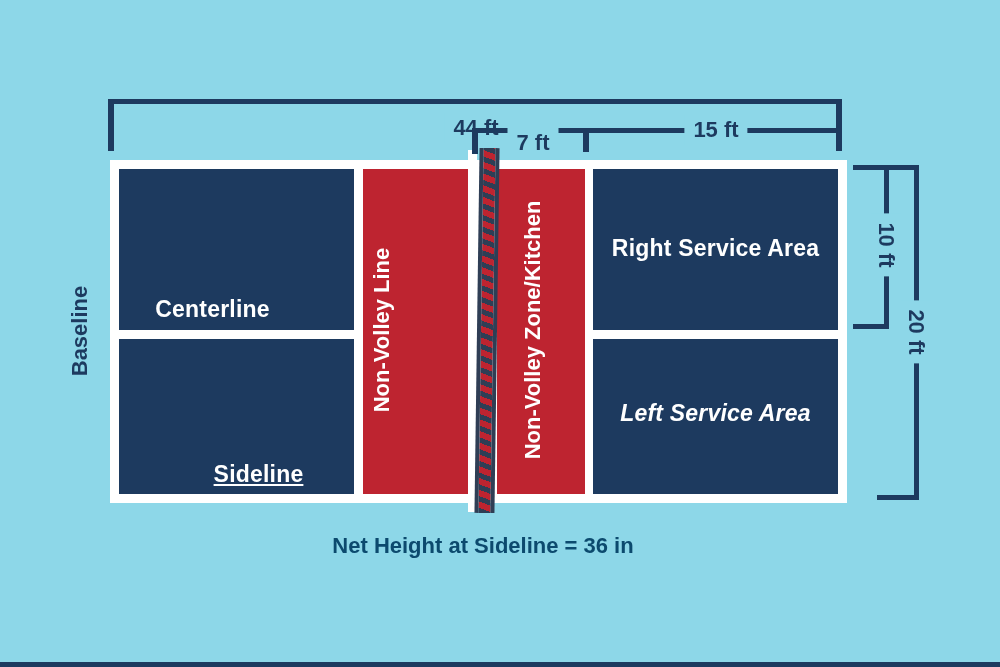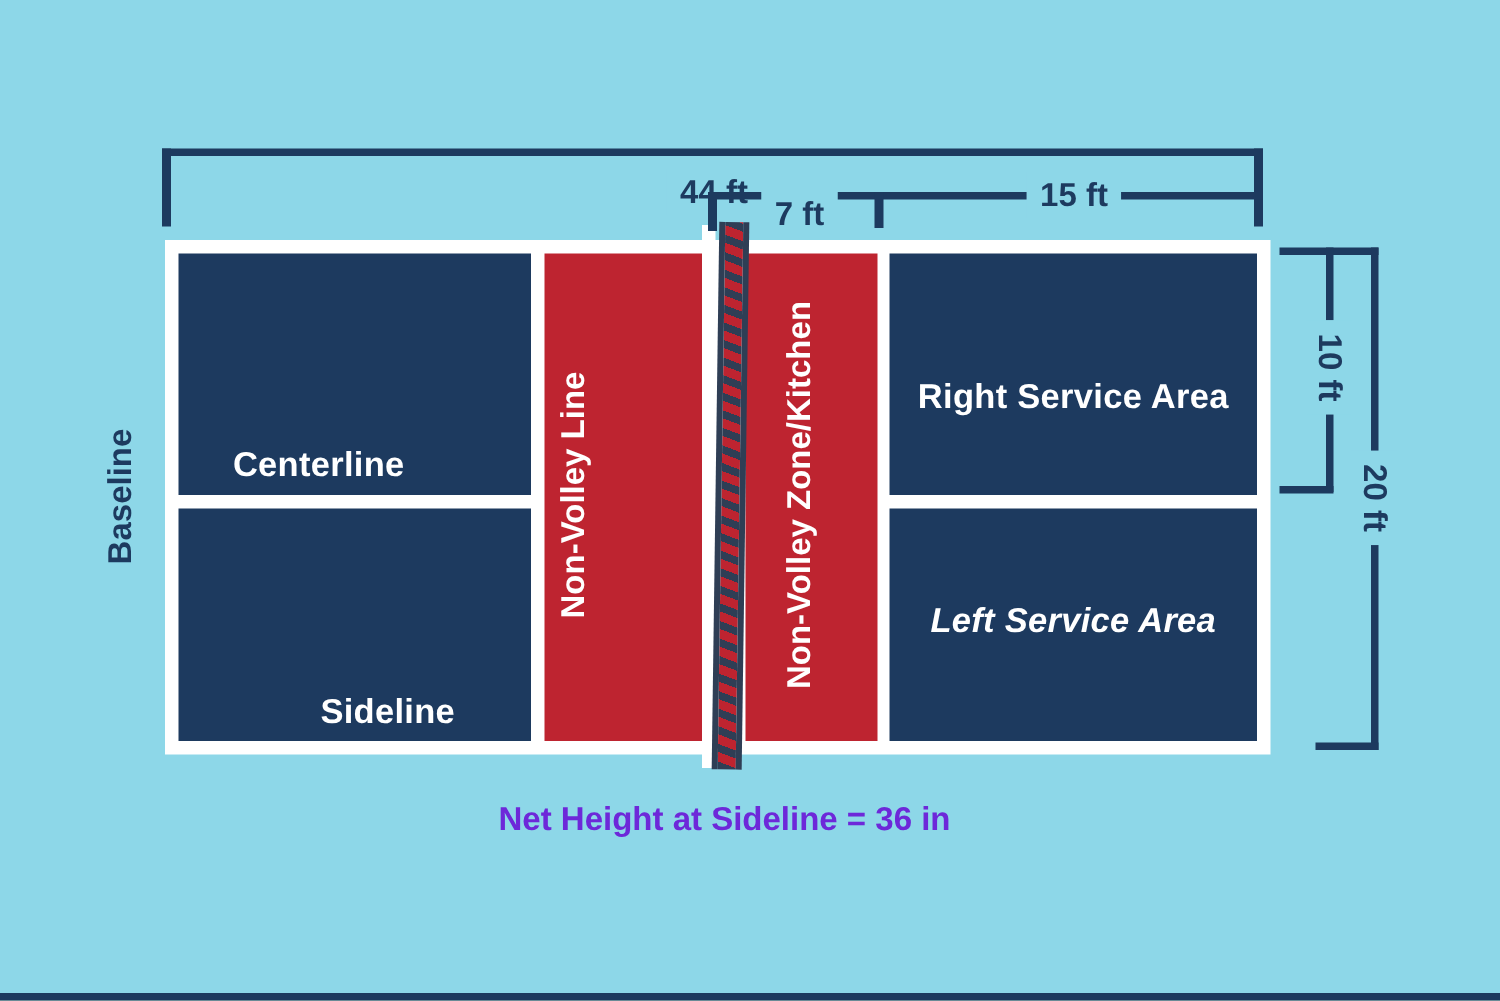--- a/index.html
+++ b/index.html
@@ -29,22 +29,22 @@
     background:repeating-linear-gradient(20deg,#2F3E55 0 5px,#BE2430 5px 11px);
     transform:rotate(0.8deg);transform-origin:center;
     box-sizing:border-box;
   }
   
   .court-label{
     position:absolute;color:#FFFFFF;font-size:23px;text-align:center;
     letter-spacing:0.2px;white-space:nowrap;
   }
   .lbl-centerline{left:119px;width:187px;top:296px;}
-  .lbl-sideline{left:119px;width:279px;top:461px;}
-  .lbl-rightservice{left:593px;width:245px;top:235px;margin-top:16px;}
+  .lbl-sideline{left:119px;width:279px;top:461px;text-decoration:underline;}
+  .lbl-rightservice{left:593px;width:245px;top:235px;}
   .lbl-leftservice{left:593px;width:245px;top:400px;font-style:italic;}
   .rot-ccw{
     position:absolute;color:#FFFFFF;font-size:22px;white-space:nowrap;
     transform:translate(-50%,-50%) rotate(-90deg);
   }
   .lbl-nvline{left:382px;top:330px;}
   .lbl-nvzone{left:533px;top:330px;}
   
   .dim{background:#1D3A5F;}
   .l44{left:108px;top:99px;width:734px;height:5px;}
@@ -73,21 +73,21 @@
   }
   .chip10{left:886px;top:245px;}
   .chip20{left:916px;top:332px;}
   
   .lbl-baseline{
     position:absolute;left:80px;top:331px;color:#1D3A5F;font-size:22px;
     white-space:nowrap;transform:translate(-50%,-50%) rotate(-90deg);
   }
   .net-note{
     position:absolute;left:483px;top:531px;transform:translateX(-50%);
-    color:#6d28d9;font-size:22px;line-height:29px;
+    color:#0c4a6e;font-size:22px;line-height:29px;
     white-space:nowrap;
   }
   .bottom-bar{left:0;top:662px;width:1000px;height:5px;background:#1D3A5F;}
 </style>
 </head>
 <body>
 
 <div class="stage">
 
   <div class="abs court-outline"></div>

